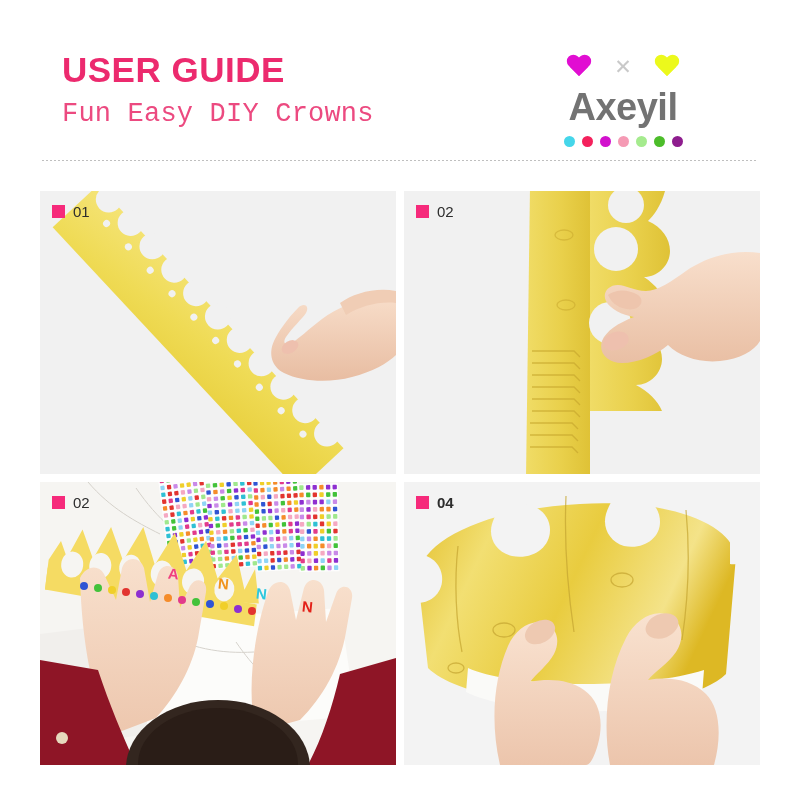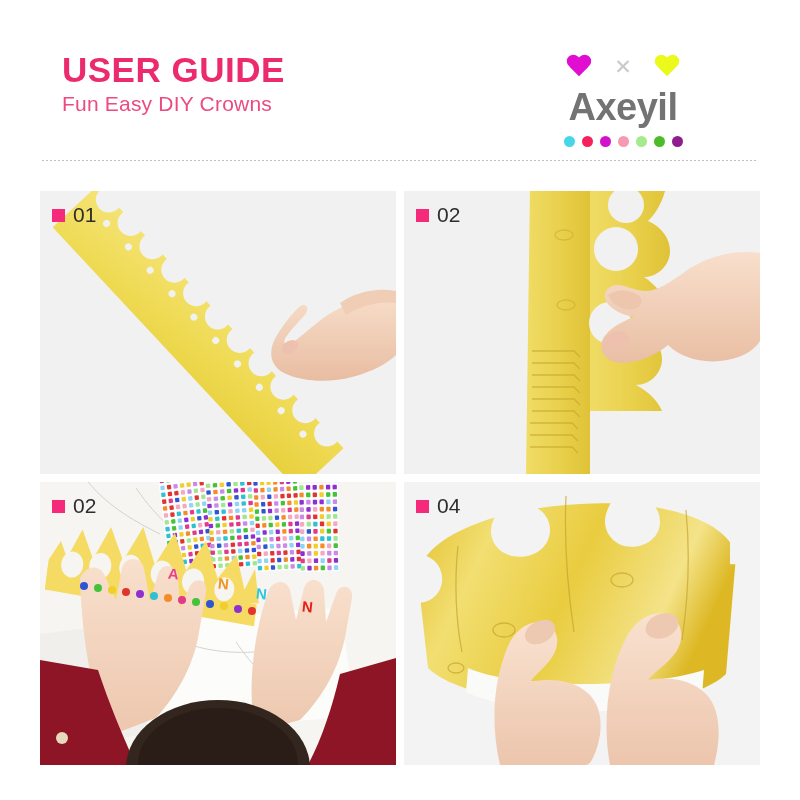--- a/index.html
+++ b/index.html
@@ -12,22 +12,22 @@
   .page { position: relative; width: 800px; height: 656px; background: #fff; }
 
   
   .header { position: absolute; left: 0; top: 0; width: 800px; height: 165px; }
   .title-block { position: absolute; left: 62px; top: 52px; }
   .main-title {
     font-size: 35px; font-weight: bold; color: #ec2a6e;
     letter-spacing: 0.5px; line-height: 1.05;
   }
   .sub-title {
-    font-size: 21px; font-weight: normal; color: #ec4a80;
-    margin-top: 3px; letter-spacing: 0.2px;
+    font-size: 27px; font-weight: normal; color: #ec4a80;
+    margin-top: 10px; letter-spacing: 0.2px; font-family: Liberation Mono, monospace;
   }
 
   
   .logo { position: absolute; left: 548px; top: 48px; width: 150px; height: 110px; }
   .logo-marks {
     position: relative; height: 38px; display: flex;
     align-items: center; justify-content: center; gap: 22px;
   }
   .heart { width: 26px; height: 24px; position: relative; }
   .heart::before, .heart::after {
@@ -63,39 +63,39 @@
     width: 720px; height: 574px;
     display: grid; grid-template-columns: 356px 356px;
     grid-template-rows: 283px 283px; gap: 8px;
   }
   .panel { position: relative; overflow: hidden; background: #f2f2f2; }
   .badge {
     position: absolute; left: 12px; top: 12px; z-index: 30;
     display: flex; align-items: center; gap: 8px;
   }
   .badge .sq { width: 13px; height: 13px; background: #f62a7b; display: block; }
-  .badge .num { font-size: 21px; color: #2d2d2d; font-family: "Liberation Sans", sans-serif; }
+  .badge .num { font-size: 15px; color: #2d2d2d; font-family: "Liberation Sans", sans-serif; }
 
   .scene { position: absolute; inset: 0; }
 
   
   .p1 { background: #f1f1f1; }
 
   
   .p2 { background: #0ea5e9; text-align: center; }
 
   
   .p3 { background: #f3f2ef; }
   .p3 .letter {
     position: absolute; font-weight: bold; font-size: 15px;
     font-family: "Liberation Sans", sans-serif; z-index: 10;
   }
 
   
-  .p4 { background: #f3f3f3; }
+  .p4 { background: #f3f3f3; font-weight: bold; }
 </style>
 </head>
 <body>
 
 <div class="page">
 
   <div class="header">
     <div class="title-block">
       <div class="main-title">USER GUIDE</div>
       <div class="sub-title">Fun Easy DIY Crowns</div>

